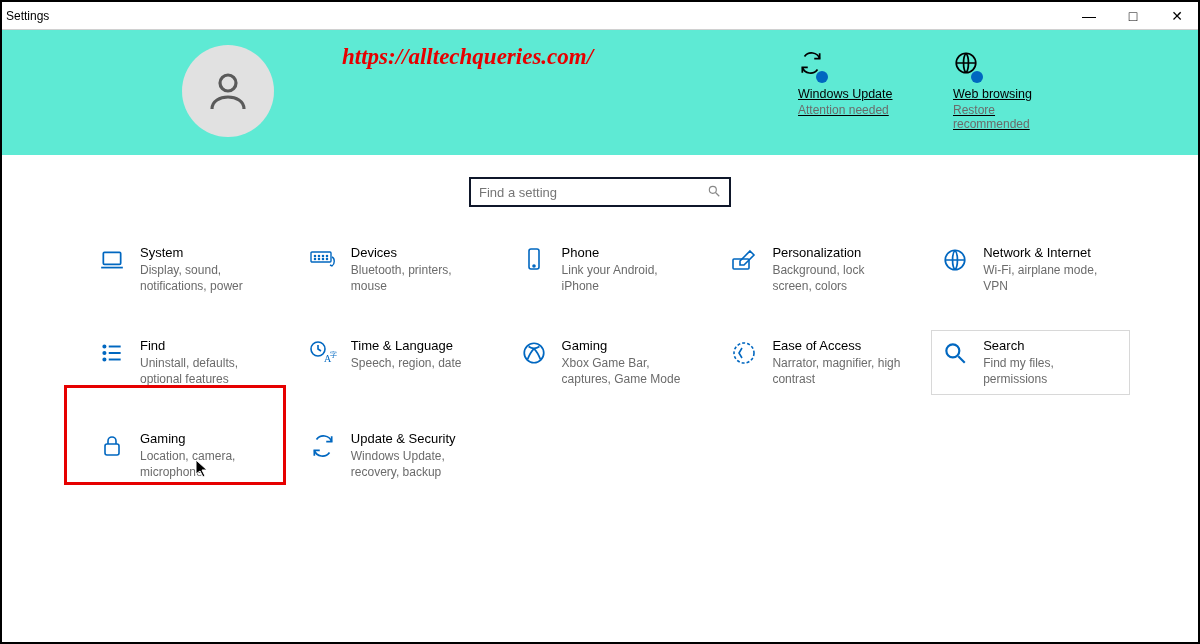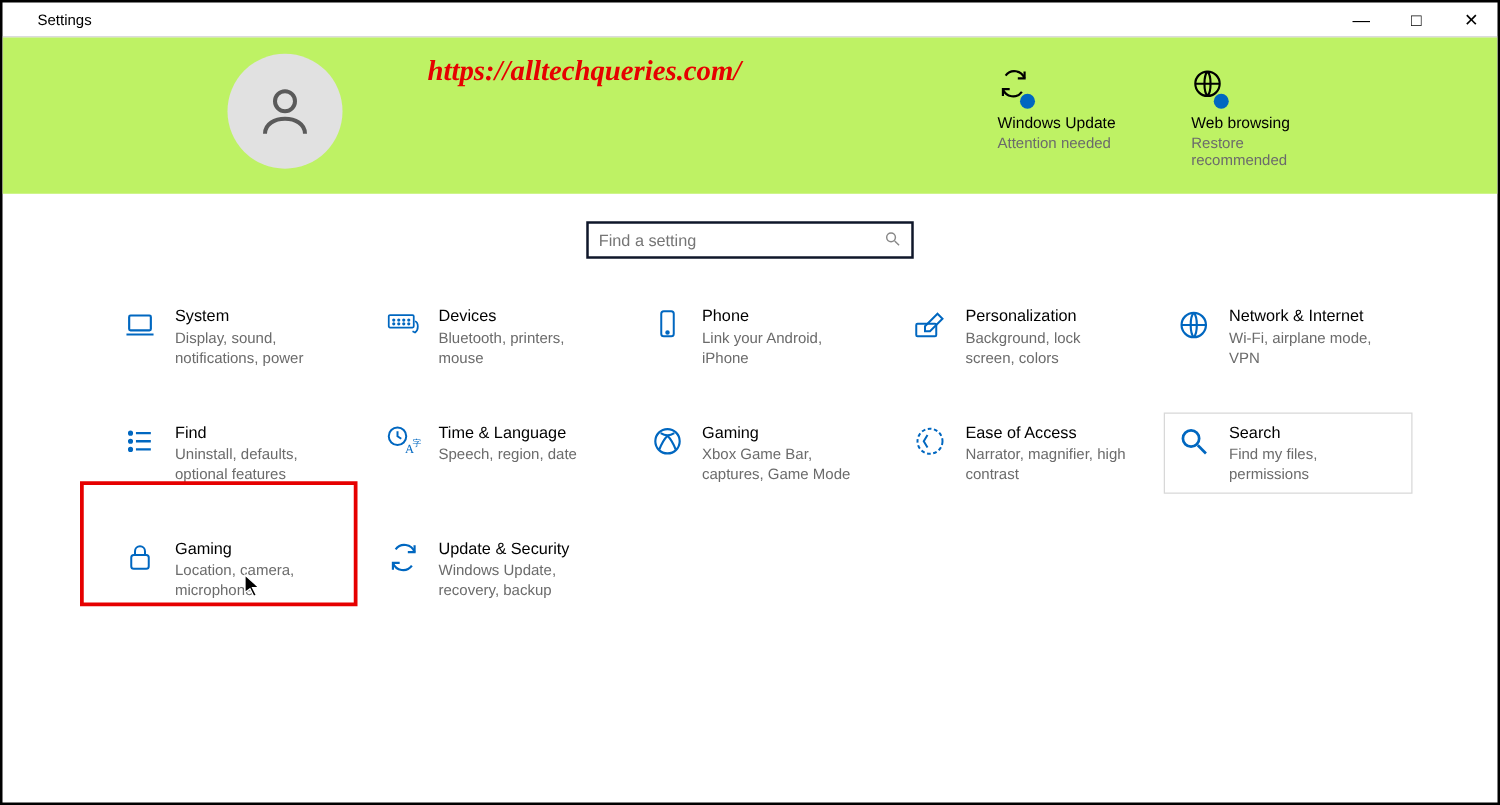--- a/index.html
+++ b/index.html
@@ -12,30 +12,30 @@
     height: 644px;
     border: 2px solid #000;
     overflow: hidden;
     position: relative;
   }
   .titlebar {
     display: flex;
     align-items: center;
     justify-content: space-between;
     height: 28px;
-    padding: 0 6px 0 28px;
+    padding: 0 6px 0 4px;
     border-bottom: 1px solid #d0d0d0;
     font-size: 12px;
   }
   .titlebar .controls { display: flex; gap: 14px; align-items: center; }
   .titlebar .controls span { width: 30px; text-align: center; font-size: 14px; font-family: "Segoe UI Symbol", sans-serif; cursor: default; }
   .header-band {
-    background: #bef264;
+    background: #5eead4;
     display: flex;
-    align-items: flex-end;
+    align-items: center;
     padding: 16px 40px 20px 180px;
     gap: 60px;
     position: relative;
     height: 125px;
   }
   .avatar-circle {
     width: 92px; height: 92px;
     background: #e1e1e1;
     border-radius: 50%;
     display: flex; align-items: center; justify-content: center;
@@ -49,21 +49,21 @@
     font-size: 23px;
     color: #e60000;
     font-style: italic;
   }
   .status-cards {
     display: flex;
     gap: 40px;
     margin-left: auto;
     margin-right: 90px;
   }
-  .status-card { text-align: left; width: 115px; }
+  .status-card { text-align: left; width: 115px; text-decoration: underline; }
   .status-card .sicon { position: relative; display: inline-block; margin-bottom: 8px; }
   .status-card .dot {
     position: absolute; right: -4px; bottom: -4px;
     width: 12px; height: 12px; background: #0067c0; border-radius: 50%;
   }
   .status-card .stitle { font-size: 12.5px; color: #000; }
   .status-card .ssub { font-size: 12px; color: #6b6b6b; margin-top: 2px; }
   .search-wrap {
     display: flex; justify-content: center;
     padding: 22px 0 30px 0;

